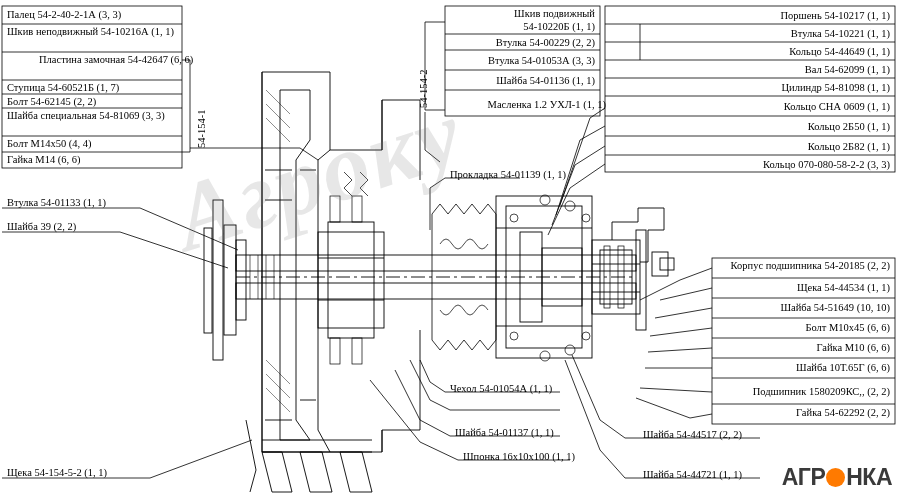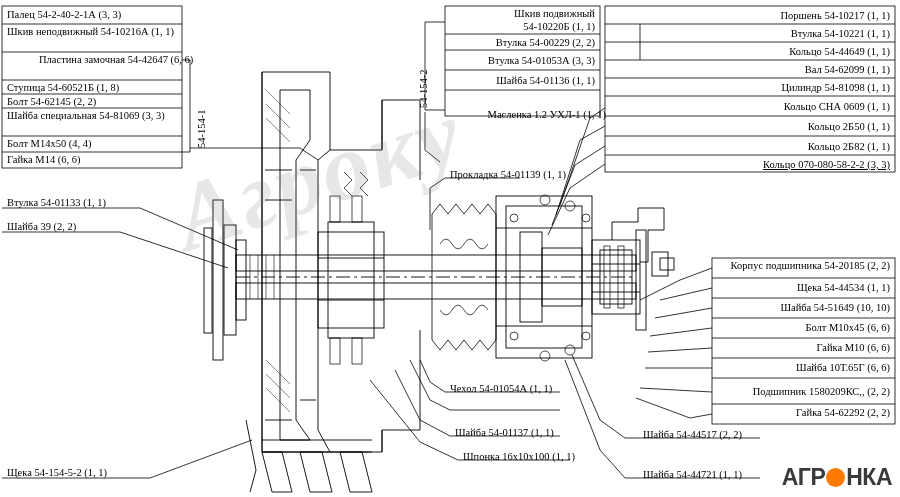--- a/index.html
+++ b/index.html
@@ -304,47 +304,47 @@
   </svg>
 
   <div class="watermark">Агроку</div>
 
   <div class="vlabel" style="left:196px; top:148px; transform: rotate(-90deg);">54-154-1</div>
   <div class="vlabel" style="left:418px; top:108px; transform: rotate(-90deg);">54-154-2</div>
 
   <div class="callout left" style="left:4px; top:8px; width:185px;border-radius:7px;">Палец 54-2-40-2-1А (3, 3)</div>
   <div class="callout left" style="left:4px; top:25px; width:176px;">Шкив неподвижный 54-10216А (1, 1)</div>
   <div class="callout left" style="left:4px; top:53px; width:176px;margin-left:32px;">Пластина замочная 54-42647 (6, 6)</div>
-  <div class="callout left" style="left:4px; top:81px; width:176px;">Ступица 54-60521Б (1, 8)</div>
+  <div class="callout left" style="left:4px; top:81px; width:176px;">Ступица 54-60521Б (1, 7)</div>
   <div class="callout left" style="left:4px; top:95px; width:176px;">Болт 54-62145 (2, 2)</div>
   <div class="callout left" style="left:4px; top:109px; width:176px;">Шайба специальная 54-81069 (3, 3)</div>
   <div class="callout left" style="left:4px; top:137px; width:176px;">Болт М14х50 (4, 4)</div>
   <div class="callout left" style="left:4px; top:153px; width:176px;">Гайка М14 (6, 6)</div>
 
   <div class="callout left" style="left:4px; top:196px; width:176px;">Втулка 54-01133 (1, 1)</div>
   <div class="callout left" style="left:4px; top:220px; width:176px;">Шайба 39 (2, 2)</div>
 
   <div class="callout left" style="left:4px; top:466px; width:190px;">Щека 54-154-5-2 (1, 1)</div>
 
   <div class="callout right" style="left:447px; top:7px; width:151px;">Шкив подвижный
 54-10220Б (1, 1)</div>
   <div class="callout right" style="left:447px; top:36px; width:151px;">Втулка 54-00229 (2, 2)</div>
   <div class="callout right" style="left:447px; top:54px; width:151px;">Втулка 54-01053А (3, 3)</div>
   <div class="callout right" style="left:447px; top:74px; width:151px;">Шайба 54-01136 (1, 1)</div>
-  <div class="callout right" style="left:447px; top:108px; width:162px;">Масленка 1.2 УХЛ-1 (1, 1)</div>
+  <div class="callout right" style="left:447px; top:98px; width:162px;">Масленка 1.2 УХЛ-1 (1, 1)</div>
 
   <div class="callout right" style="left:607px; top:9px; width:286px;">Поршень 54-10217 (1, 1)</div>
   <div class="callout right" style="left:607px; top:27px; width:286px;">Втулка 54-10221 (1, 1)</div>
   <div class="callout right" style="left:607px; top:45px; width:286px;">Кольцо 54-44649 (1, 1)</div>
   <div class="callout right" style="left:607px; top:63px; width:286px;">Вал 54-62099 (1, 1)</div>
   <div class="callout right" style="left:607px; top:81px; width:286px;">Цилиндр 54-81098 (1, 1)</div>
   <div class="callout right" style="left:607px; top:100px; width:286px;">Кольцо СНА 0609 (1, 1)</div>
   <div class="callout right" style="left:607px; top:120px; width:286px;padding-left:48px;">Кольцо 2Б50 (1, 1)</div>
   <div class="callout right" style="left:607px; top:140px; width:286px;">Кольцо 2Б82 (1, 1)</div>
-  <div class="callout right" style="left:607px; top:158px; width:286px;text-decoration:underline;">Кольцо 070-080-58-2-2 (3, 3)</div>
+  <div class="callout right" style="left:607px; top:158px; width:286px;">Кольцо 070-080-58-2-2 (3, 3)</div>
 
   <div class="callout left" style="left:447px; top:168px; width:160px;">Прокладка 54-01139 (1, 1)</div>
 
   <div class="callout right" style="left:714px; top:259px; width:179px;">Корпус подшипника 54-20185 (2, 2)</div>
   <div class="callout right" style="left:714px; top:281px; width:179px;">Щека 54-44534 (1, 1)</div>
   <div class="callout right" style="left:714px; top:301px; width:179px;">Шайба 54-51649 (10, 10)</div>
   <div class="callout right" style="left:714px; top:321px; width:179px;">Болт М10х45 (6, 6)</div>
   <div class="callout right" style="left:714px; top:341px; width:179px;">Гайка М10 (6, 6)</div>
   <div class="callout right" style="left:714px; top:361px; width:179px;">Шайба 10Т.65Г (6, 6)</div>
   <div class="callout right" style="left:714px; top:385px; width:179px;">Подшипник 1580209КС,, (2, 2)</div>

